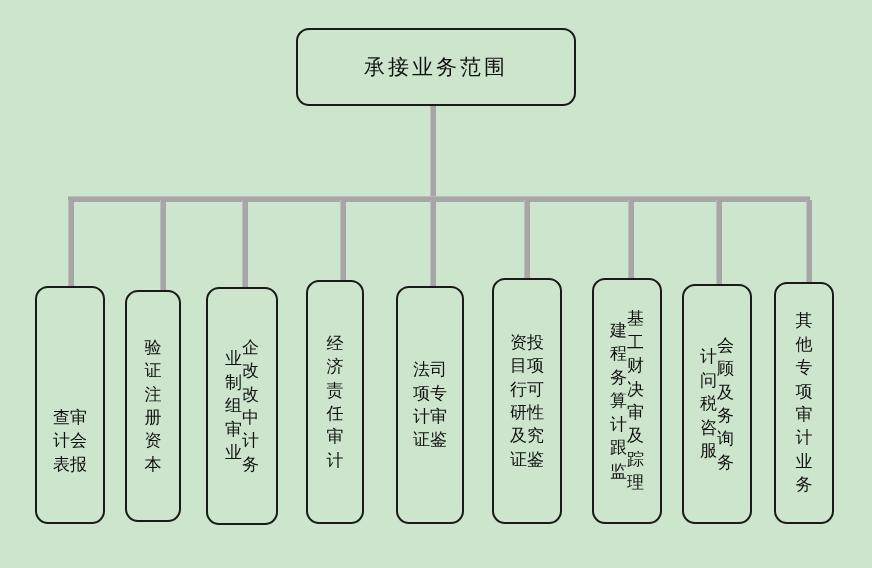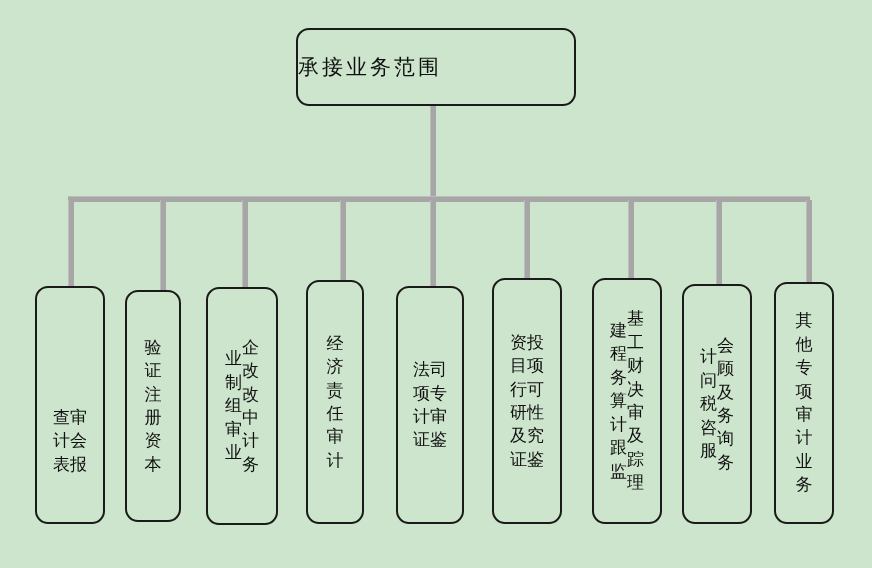--- a/index.html
+++ b/index.html
@@ -41,20 +41,21 @@
     position: absolute;
     box-sizing: border-box;
     background: #cde5cd;
     border: 2px solid #1a1a1a;
     border-radius: 13px;
   }
 
   .node.root {
     display: flex;
     align-items: center;
+    justify-content: center;
   }
 
   .root-label {
     font-size: 21px;
     letter-spacing: 3px;
     color: #101010;
     font-family: "DejaVu Serif", "Liberation Serif", serif;
     white-space: nowrap;
   }
 

